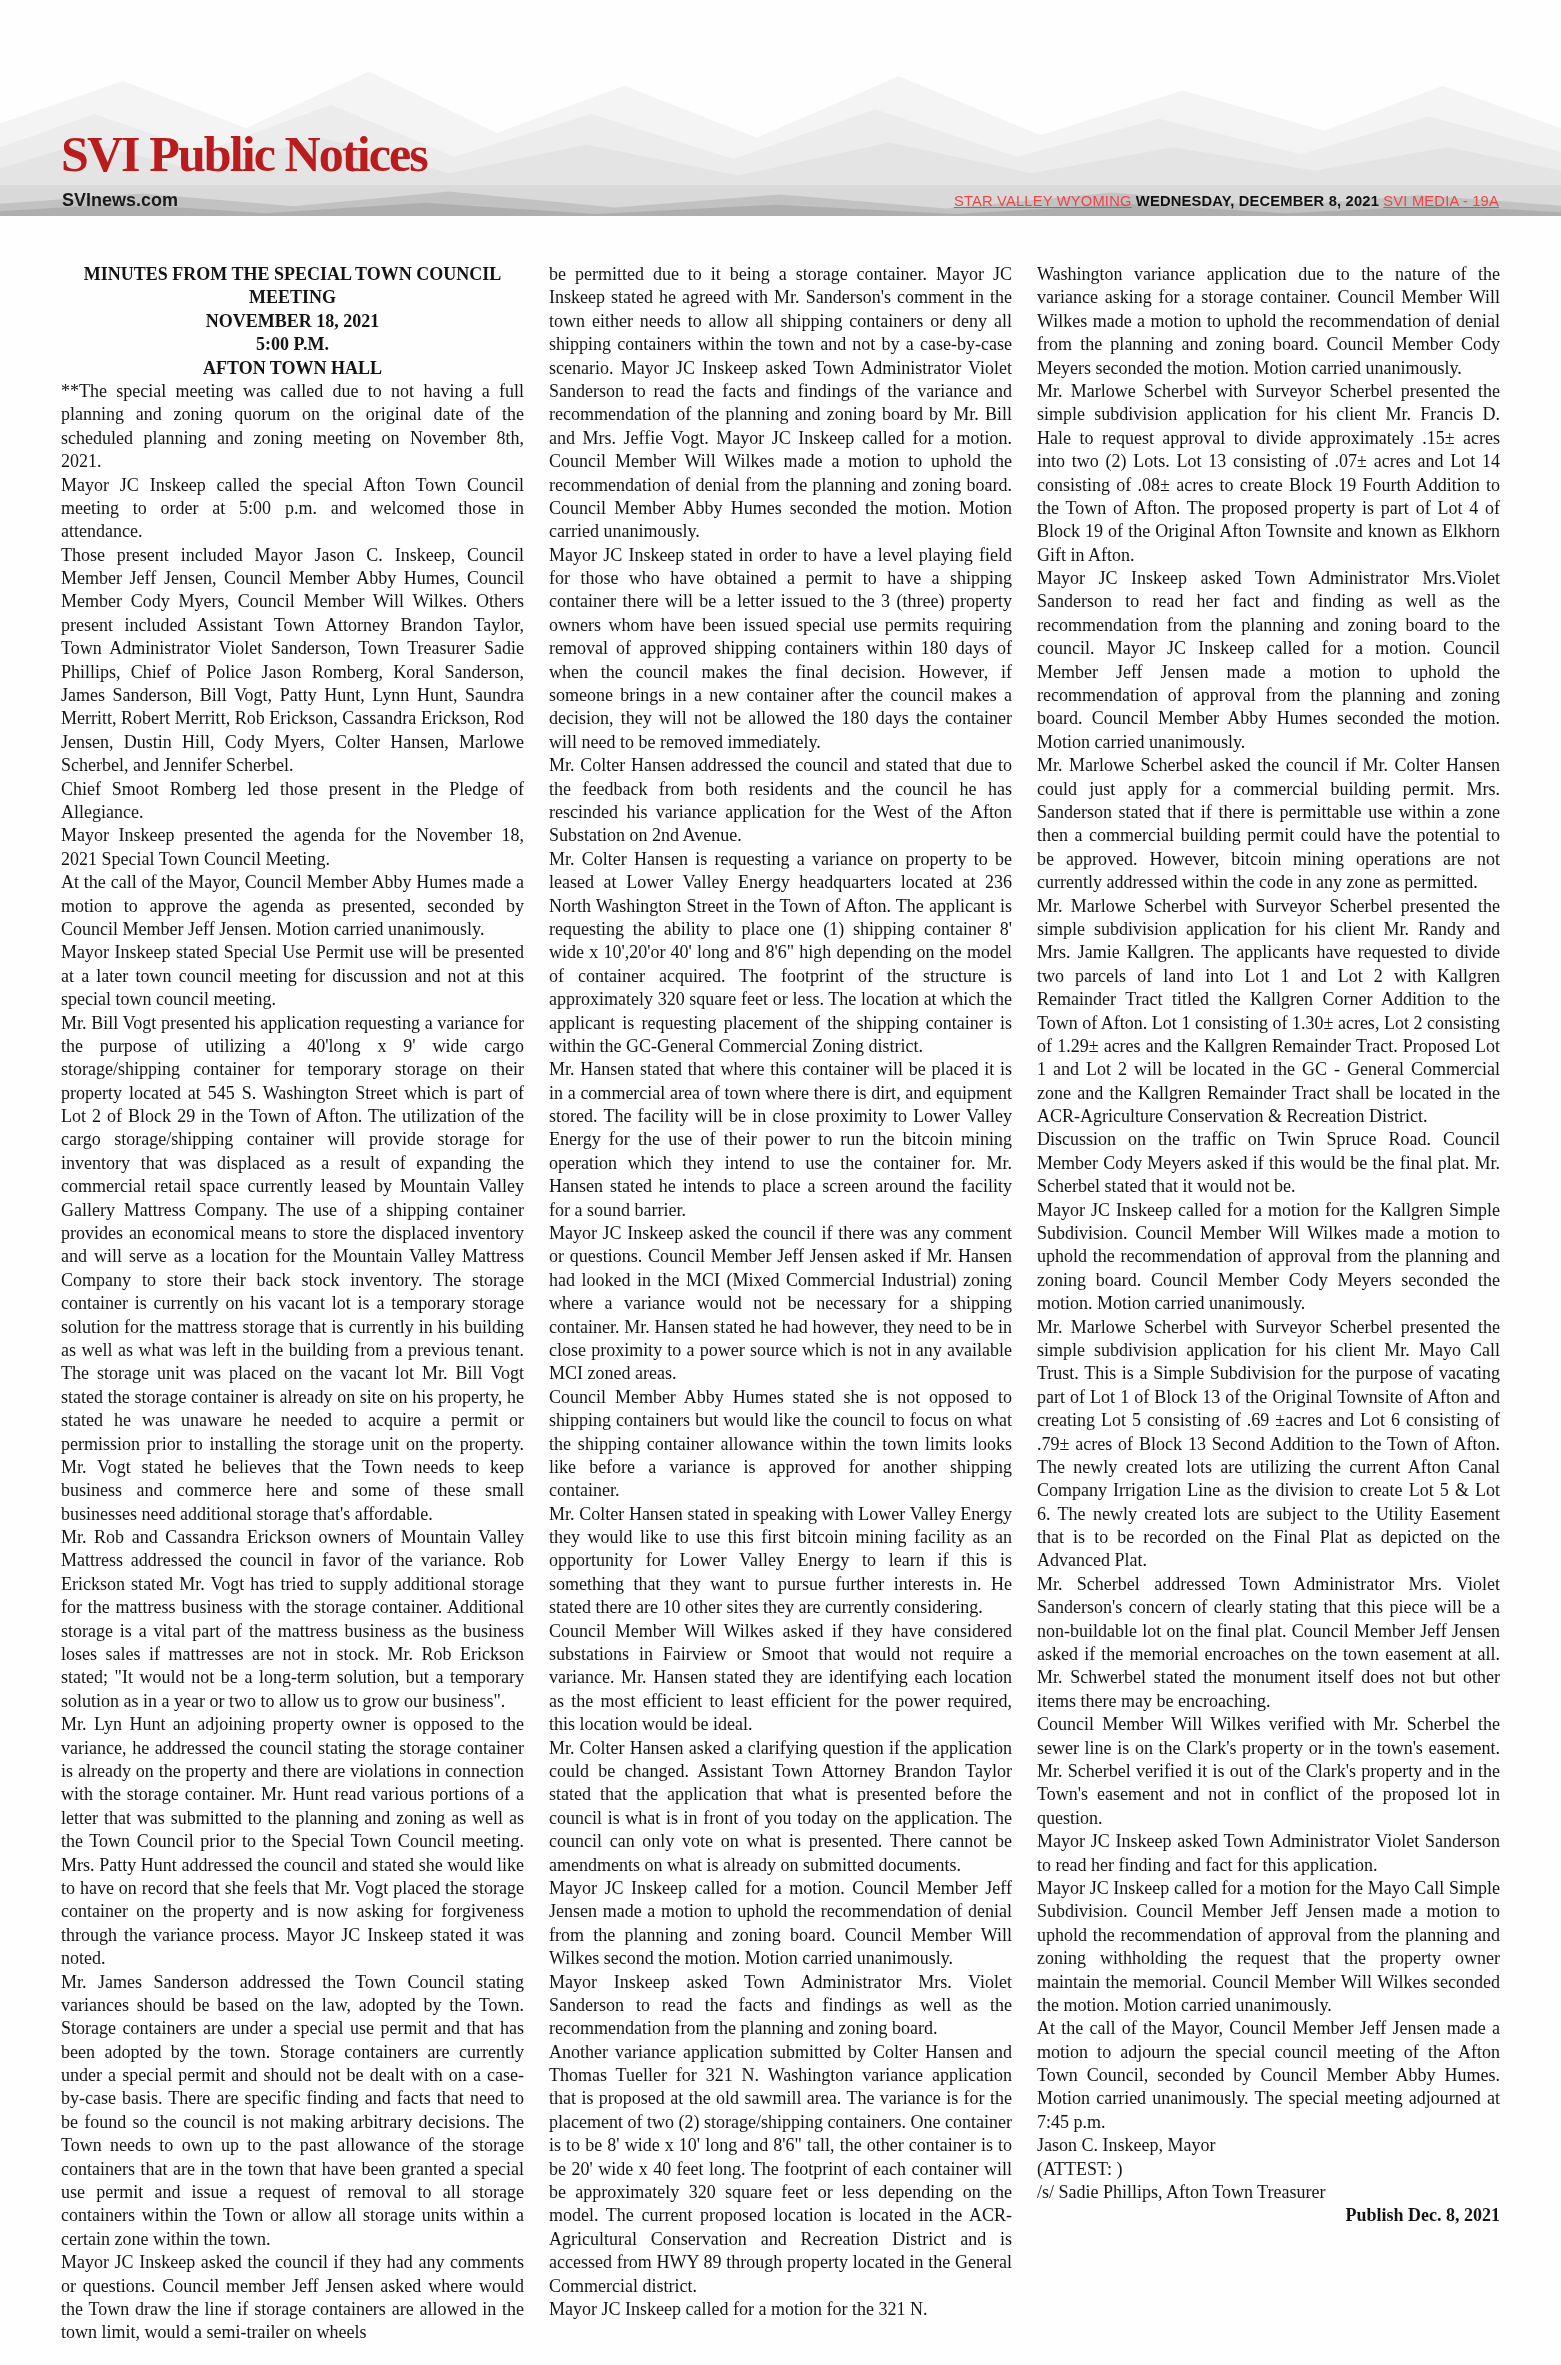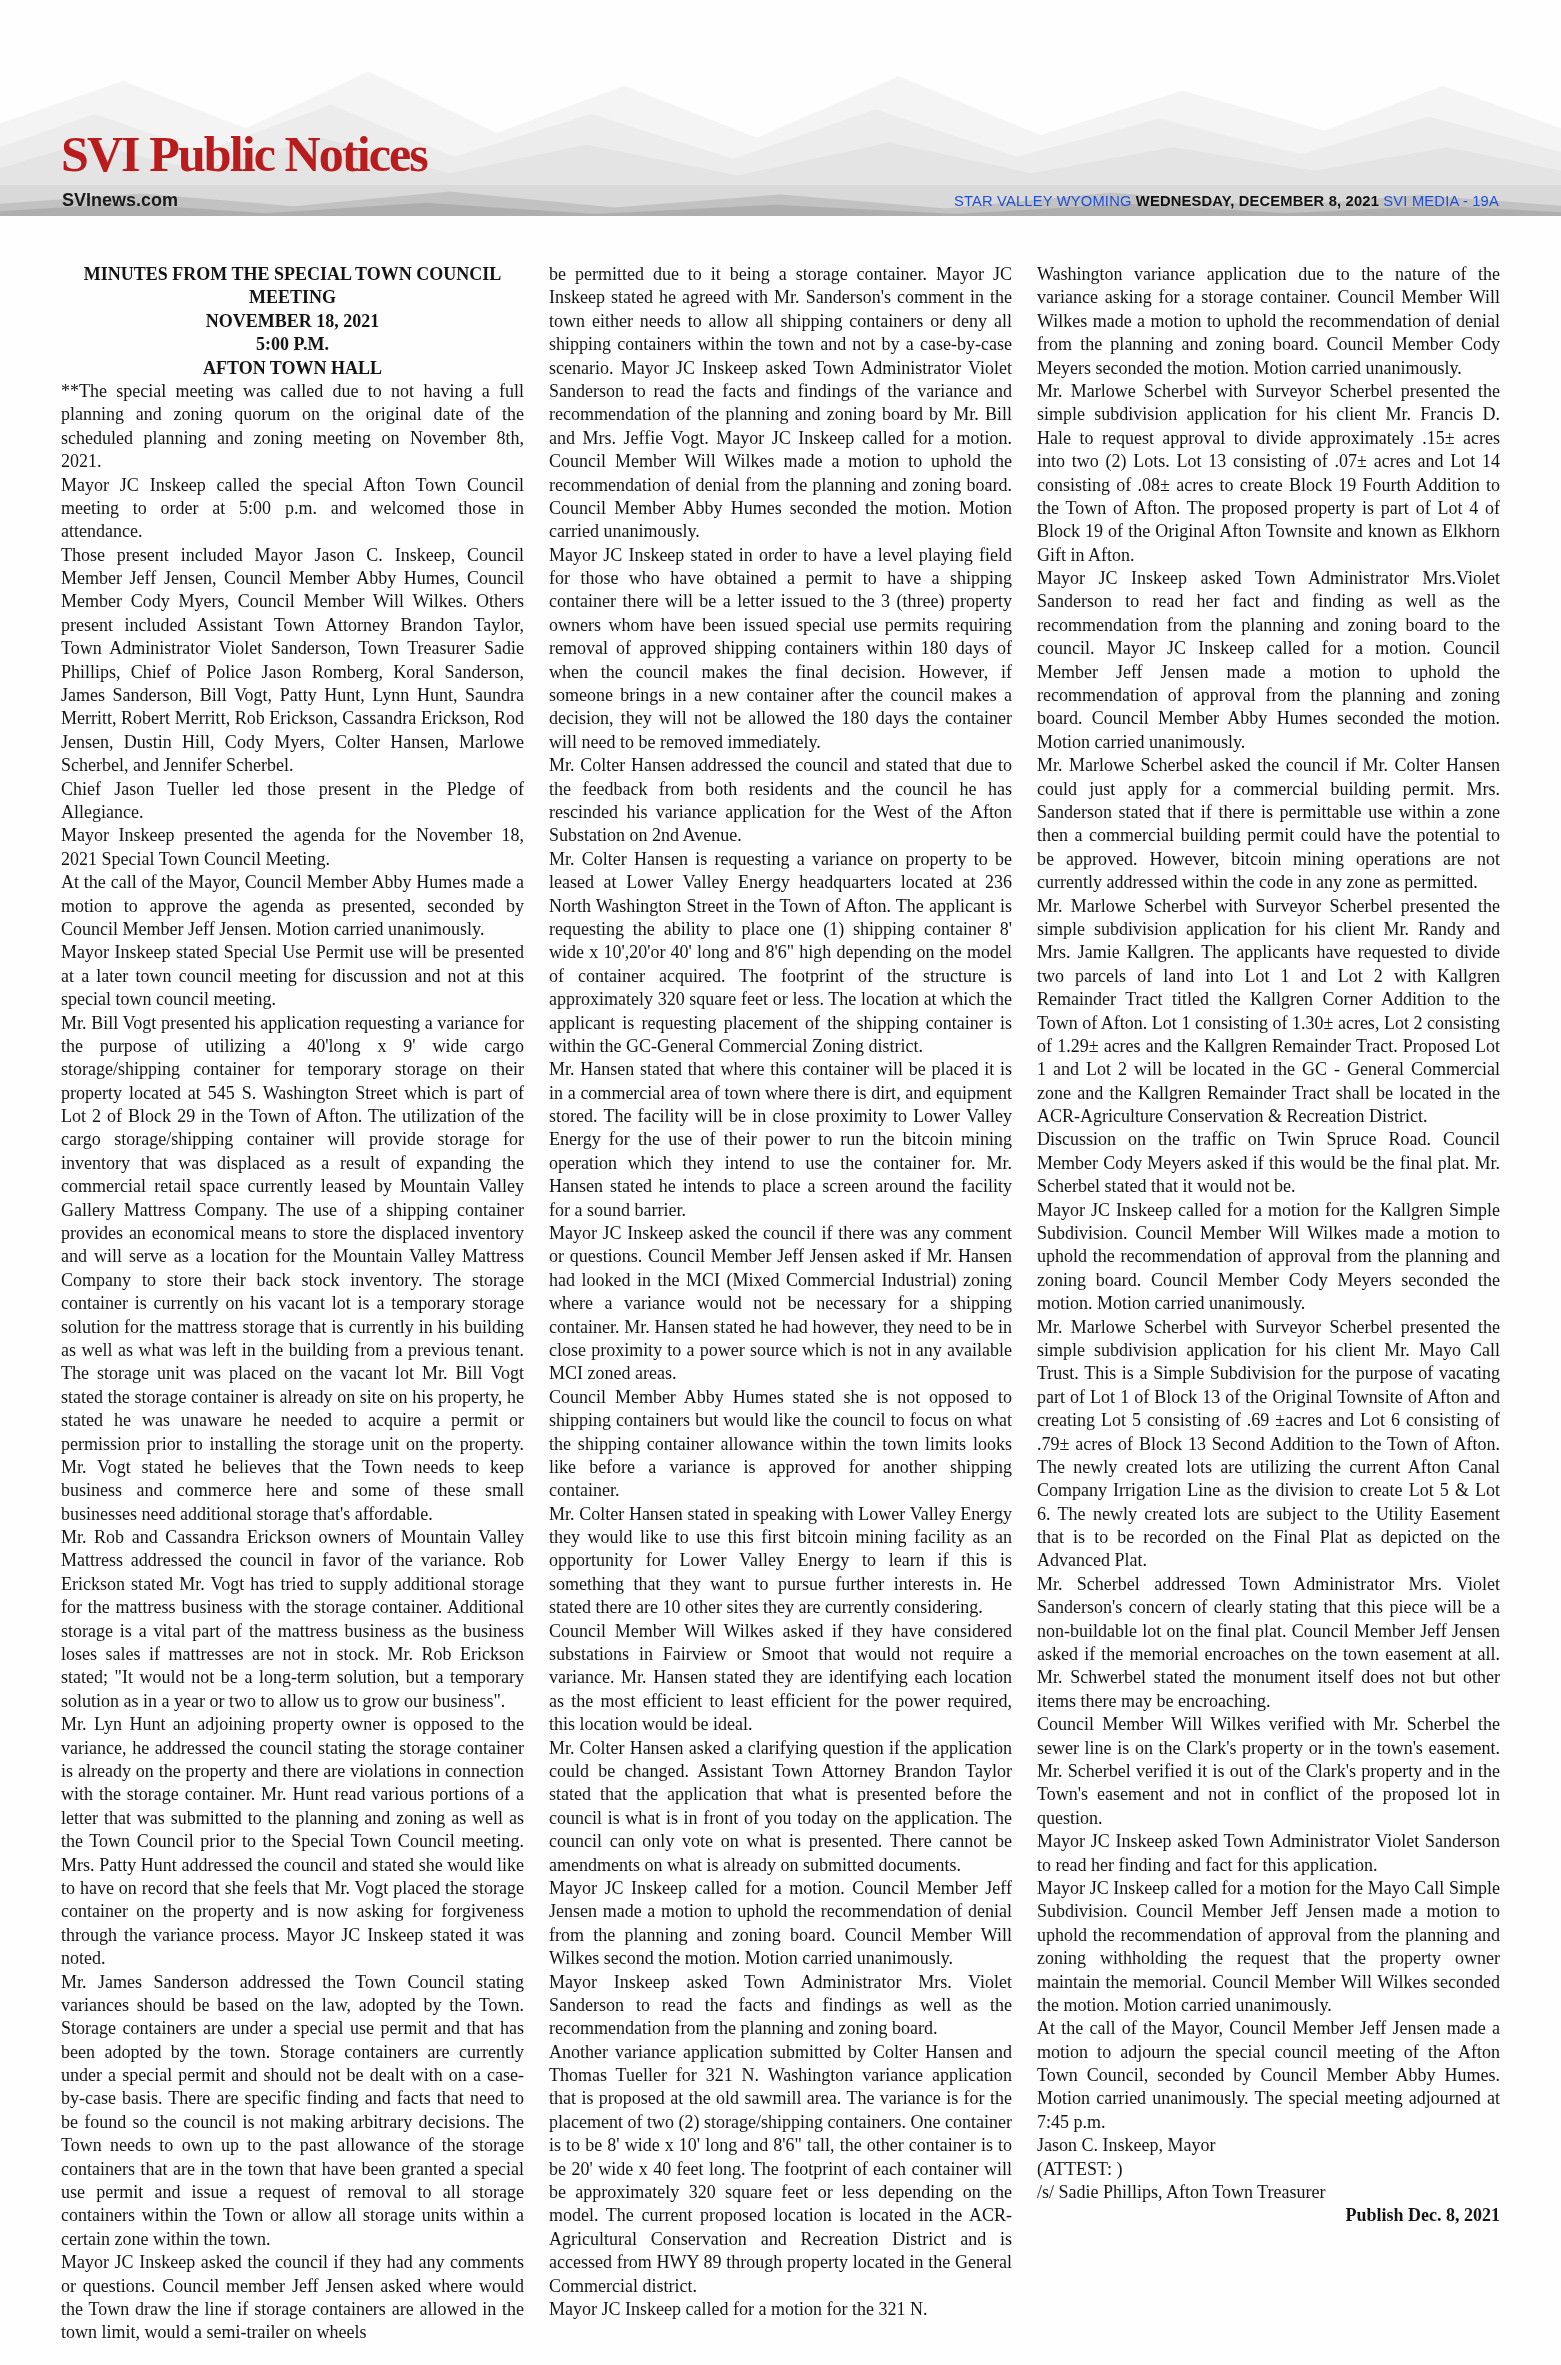--- a/index.html
+++ b/index.html
@@ -18,21 +18,21 @@
   }
   
   .topbar { position:relative; height:31px; overflow:hidden; }
   .topbar-art { position:absolute; inset:0; width:100%; height:100%; }
   .topbar-inner {
     position:relative; height:100%; display:flex; align-items:center; justify-content:space-between;
     padding:0 62px; font-family:"Liberation Sans", sans-serif;
   }
   .site-name { font-weight:700; font-size:18px; color:#1a1a1a; }
   .topbar-meta { font-size:14.7px; letter-spacing:0.2px; }
-  .meta-gray { color:#1d4ed8; font-weight:400; }
+  .meta-gray { color:#ef4444; font-weight:400;text-decoration:underline; }
   .meta-date { color:#111; font-weight:700; }
   
   .columns { display:flex; gap:25px; padding:0 61px; margin-top:47px; }
   .col { flex:1 1 0; font-size:18px; line-height:1.3; text-align:justify; }
   .col p { margin:0; }
   .article-heading { text-align:center; font-weight:700; font-size:18px; line-height:1.3; }
   .publish { font-weight:700; text-align:right; }
 </style>
 </head>
 <body>
@@ -69,21 +69,21 @@
       <div class="article-heading">
           <div>MINUTES FROM THE SPECIAL TOWN COUNCIL</div>
           <div>MEETING</div>
           <div>NOVEMBER 18, 2021</div>
           <div>5:00 P.M.</div>
           <div>AFTON TOWN HALL</div>
         </div>
     <p>**The special meeting was called due to not having a full planning and zoning quorum on the original date of the scheduled planning and zoning meeting on November 8th, 2021.</p>
         <p>Mayor JC Inskeep called the special Afton Town Council meeting to order at 5:00 p.m. and welcomed those in attendance.</p>
         <p>Those present included Mayor Jason C. Inskeep, Council Member Jeff Jensen, Council Member Abby Humes, Council Member Cody Myers, Council Member Will Wilkes.  Others present included Assistant Town Attorney Brandon Taylor, Town Administrator Violet Sanderson, Town Treasurer Sadie Phillips, Chief of Police Jason Romberg, Koral Sanderson, James Sanderson, Bill Vogt, Patty Hunt, Lynn Hunt, Saundra Merritt, Robert Merritt, Rob Erickson, Cassandra Erickson, Rod Jensen, Dustin Hill, Cody Myers, Colter Hansen, Marlowe Scherbel, and Jennifer Scherbel.</p>
-        <p>Chief Jason Tueller led those present in the Pledge of Allegiance.</p>
+        <p>Chief Smoot Romberg led those present in the Pledge of Allegiance.</p>
         <p>Mayor Inskeep presented the agenda for the November 18, 2021 Special Town Council Meeting.</p>
         <p>At the call of the Mayor, Council Member Abby Humes made a motion to approve the agenda as presented, seconded by Council Member Jeff Jensen. Motion carried unanimously.</p>
         <p>Mayor Inskeep stated Special Use Permit use will be presented at a later town council meeting for discussion and not at this special town council meeting.</p>
         <p>Mr. Bill Vogt presented his application requesting a variance for the purpose of utilizing a 40'long x 9' wide cargo storage/shipping container for temporary storage on their property located at 545 S. Washington Street which is part of Lot 2 of Block 29 in the Town of Afton.  The utilization of the cargo storage/shipping container will provide storage for inventory that was displaced as a result of expanding the commercial retail space currently leased by Mountain Valley Gallery Mattress Company. The use of a shipping container provides an economical means to store the displaced inventory and will serve as a location for the Mountain Valley Mattress Company to store their back stock inventory.  The storage container is currently on his vacant lot is a temporary storage solution for the mattress storage that is currently in his building as well as what was left in the building from a previous tenant.  The storage unit was placed on the vacant lot Mr. Bill Vogt stated the storage container is already on site on his property, he stated he was unaware he needed to acquire a permit or permission prior to installing the storage unit on the property.  Mr. Vogt stated he believes that the Town needs to keep business and commerce here and some of these small businesses need additional storage that's affordable.</p>
         <p>Mr. Rob and Cassandra Erickson owners of Mountain Valley Mattress addressed the council in favor of the variance. Rob Erickson stated Mr. Vogt has tried to supply additional storage for the mattress business with the storage container. Additional storage is a vital part of the mattress business as the business loses sales if mattresses are not in stock.  Mr. Rob Erickson stated; "It would not be a long-term solution, but a temporary solution as in a year or two to allow us to grow our business".</p>
         <p>Mr. Lyn Hunt an adjoining property owner is opposed to the variance, he addressed the council stating the storage container is already on the property and there are violations in connection with the storage container.  Mr. Hunt read various portions of a letter that was submitted to the planning and zoning as well as the Town Council prior to the Special Town Council meeting.  Mrs. Patty Hunt addressed the council and stated she would like to have on record that she feels that Mr. Vogt placed the storage container on the property and is now asking for forgiveness through the variance process.  Mayor JC Inskeep stated it was noted.</p>
         <p>Mr. James Sanderson addressed the Town Council stating variances should be based on the law, adopted by the Town. Storage containers are under a special use permit and that has been adopted by the town.  Storage containers are currently under a special permit and should not be dealt with on a case-by-case basis.  There are specific finding and facts that need to be found so the council is not making arbitrary decisions.  The Town needs to own up to the past allowance of the storage containers that are in the town that have been granted a special use permit and issue a request of removal to all storage containers within the Town or allow all storage units within a certain zone within the town.</p>
         <p>Mayor JC Inskeep asked the council if they had any comments or questions. Council member Jeff Jensen asked where would the Town draw the line if storage containers are allowed in the town limit, would a semi-trailer on wheels</p>
       </div>
     <div class="col">

